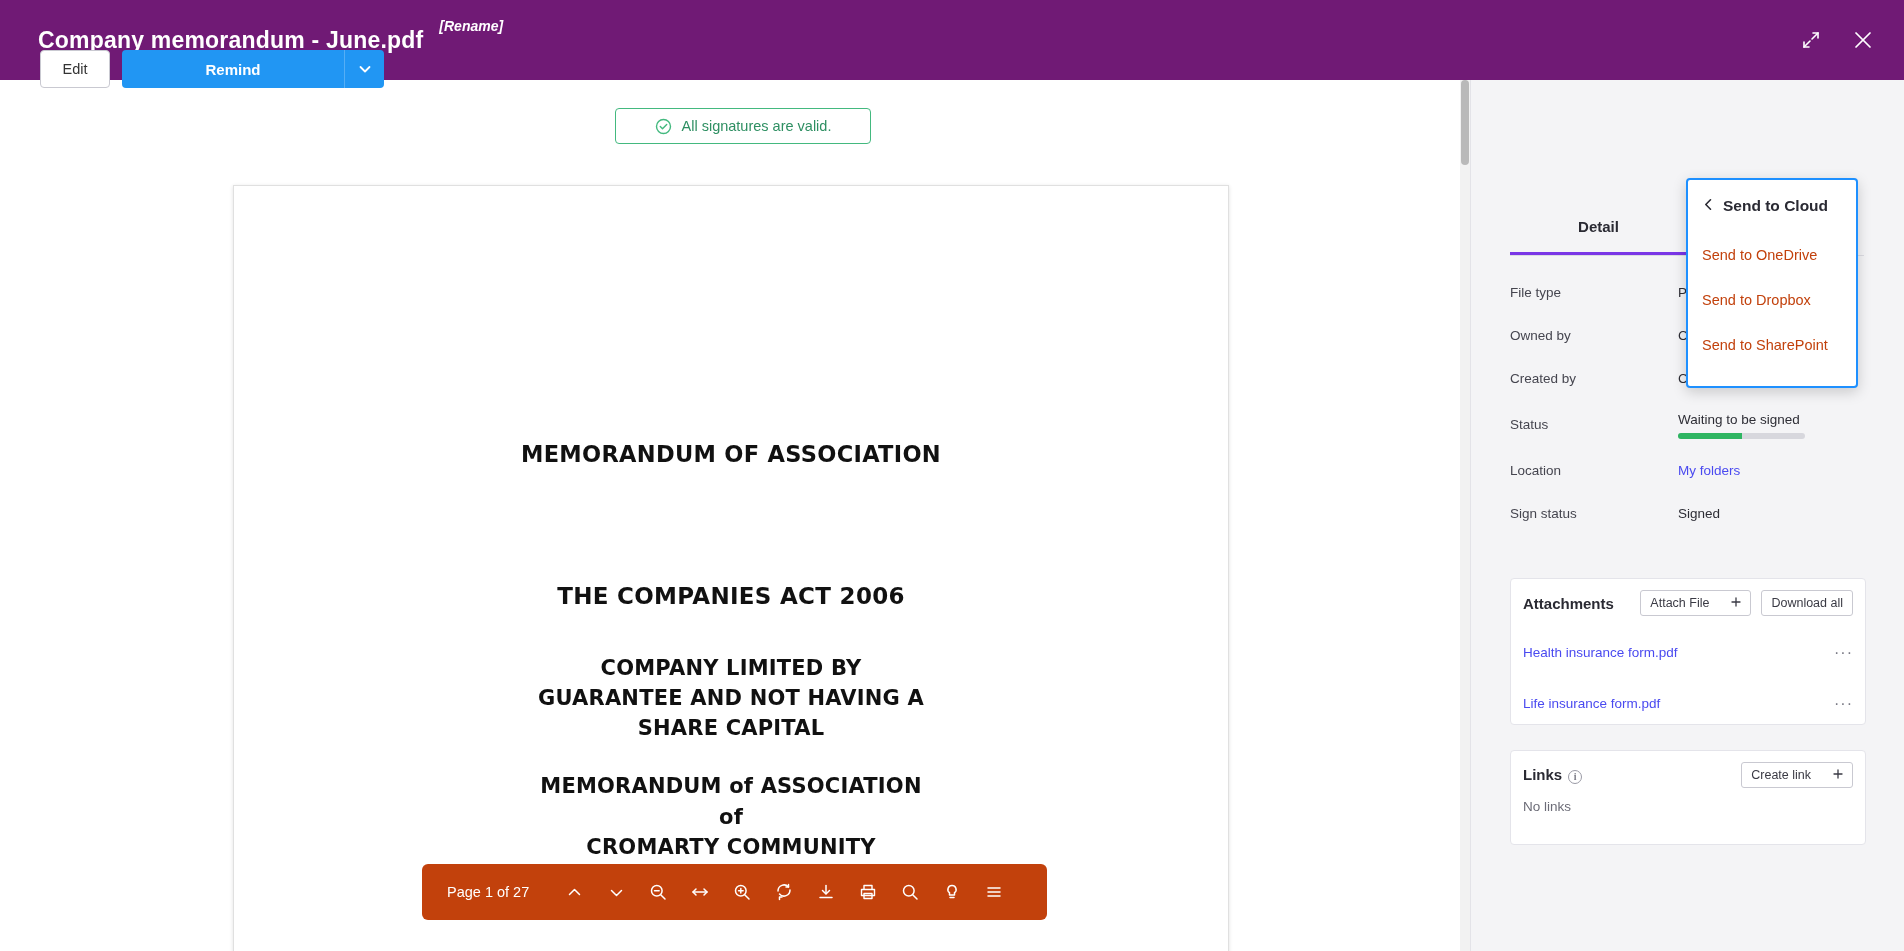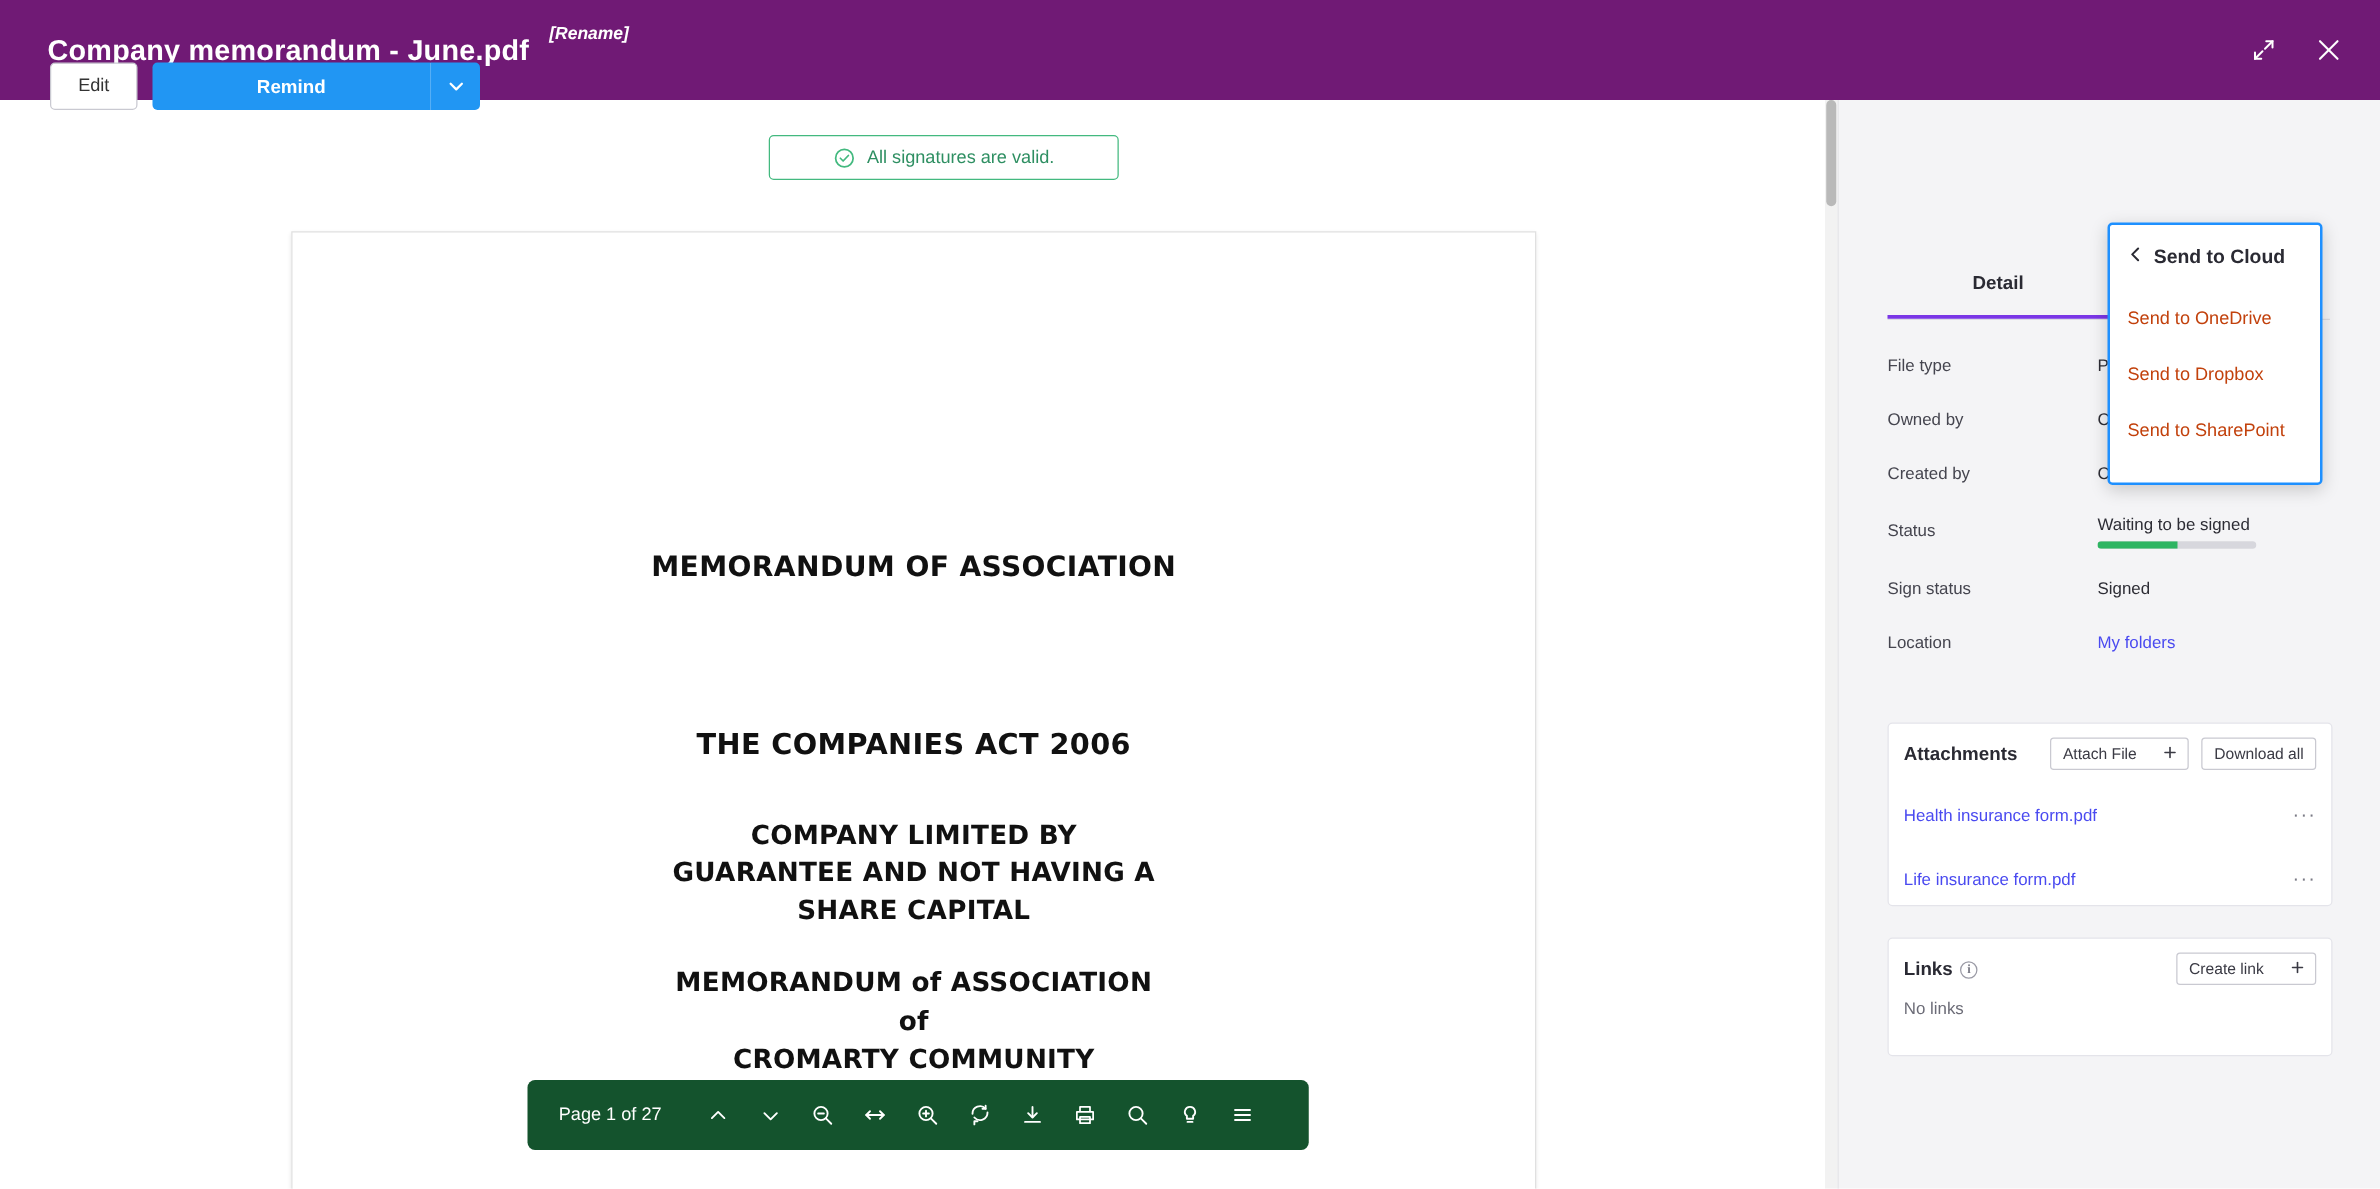--- a/index.html
+++ b/index.html
@@ -53,21 +53,21 @@
 
   
   .doc-area {
     position: absolute; top: 80px; left: 0;
     width: 1470px; height: 871px;
     background: #ffffff;
     overflow: hidden;
   }
   .sig-banner {
     position: absolute; top: 28px; left: 615px;
-    width: 280px; height: 36px;
+    width: 256px; height: 36px;
     border: 1px solid #43b97f;
     border-radius: 4px;
     background: #ffffff;
     display: flex; align-items: center; justify-content: center;
     gap: 10px;
     color: #2e8f62;
     font-size: 14.5px;
   }
   .sig-banner .check { color: #43b97f; display: flex; }
 
@@ -109,21 +109,21 @@
   .doc-area-wrap-sb {
     position: absolute; top: 80px; left: 1460px;
     width: 10px; height: 871px;
   }
 
   
   .pdf-toolbar {
     position: absolute;
     top: 864px; left: 422px;
     width: 625px; height: 56px;
-    background: #14532d;
+    background: #c2410c;
     border-radius: 6px;
     display: flex; align-items: center;
     color: #ffffff;
     z-index: 6;
   }
   .pdf-toolbar .pagecount {
     margin-left: 25px; margin-right: 24px;
     font-size: 14.5px; white-space: nowrap;
   }
   .tool {
@@ -449,26 +449,26 @@
     <div class="drow" style="height:49px">
       <div class="dkey" style="padding-top:6px">Status</div>
       <div class="status-wrap">
         <div class="status-text">Waiting to be signed</div>
         <div class="progress">
             <div class="fill"></div>
           </div>
       </div>
     </div>
     <div class="drow">
+      <div class="dkey">Location</div>
+      <div class="dval"><a href="#">My folders</a></div>
+    </div>
+    <div class="drow">
       <div class="dkey">Sign status</div>
       <div class="dval">Signed</div>
-    </div>
-    <div class="drow">
-      <div class="dkey">Location</div>
-      <div class="dval"><a href="#">My folders</a></div>
     </div>
   </div>
 
   <div class="card card-attach">
     <div class="card-head">
       <div class="card-title">Attachments</div>
       <div class="card-head-actions">
         <div class="mini-btn">
           <span>Attach File</span>
           <span>

